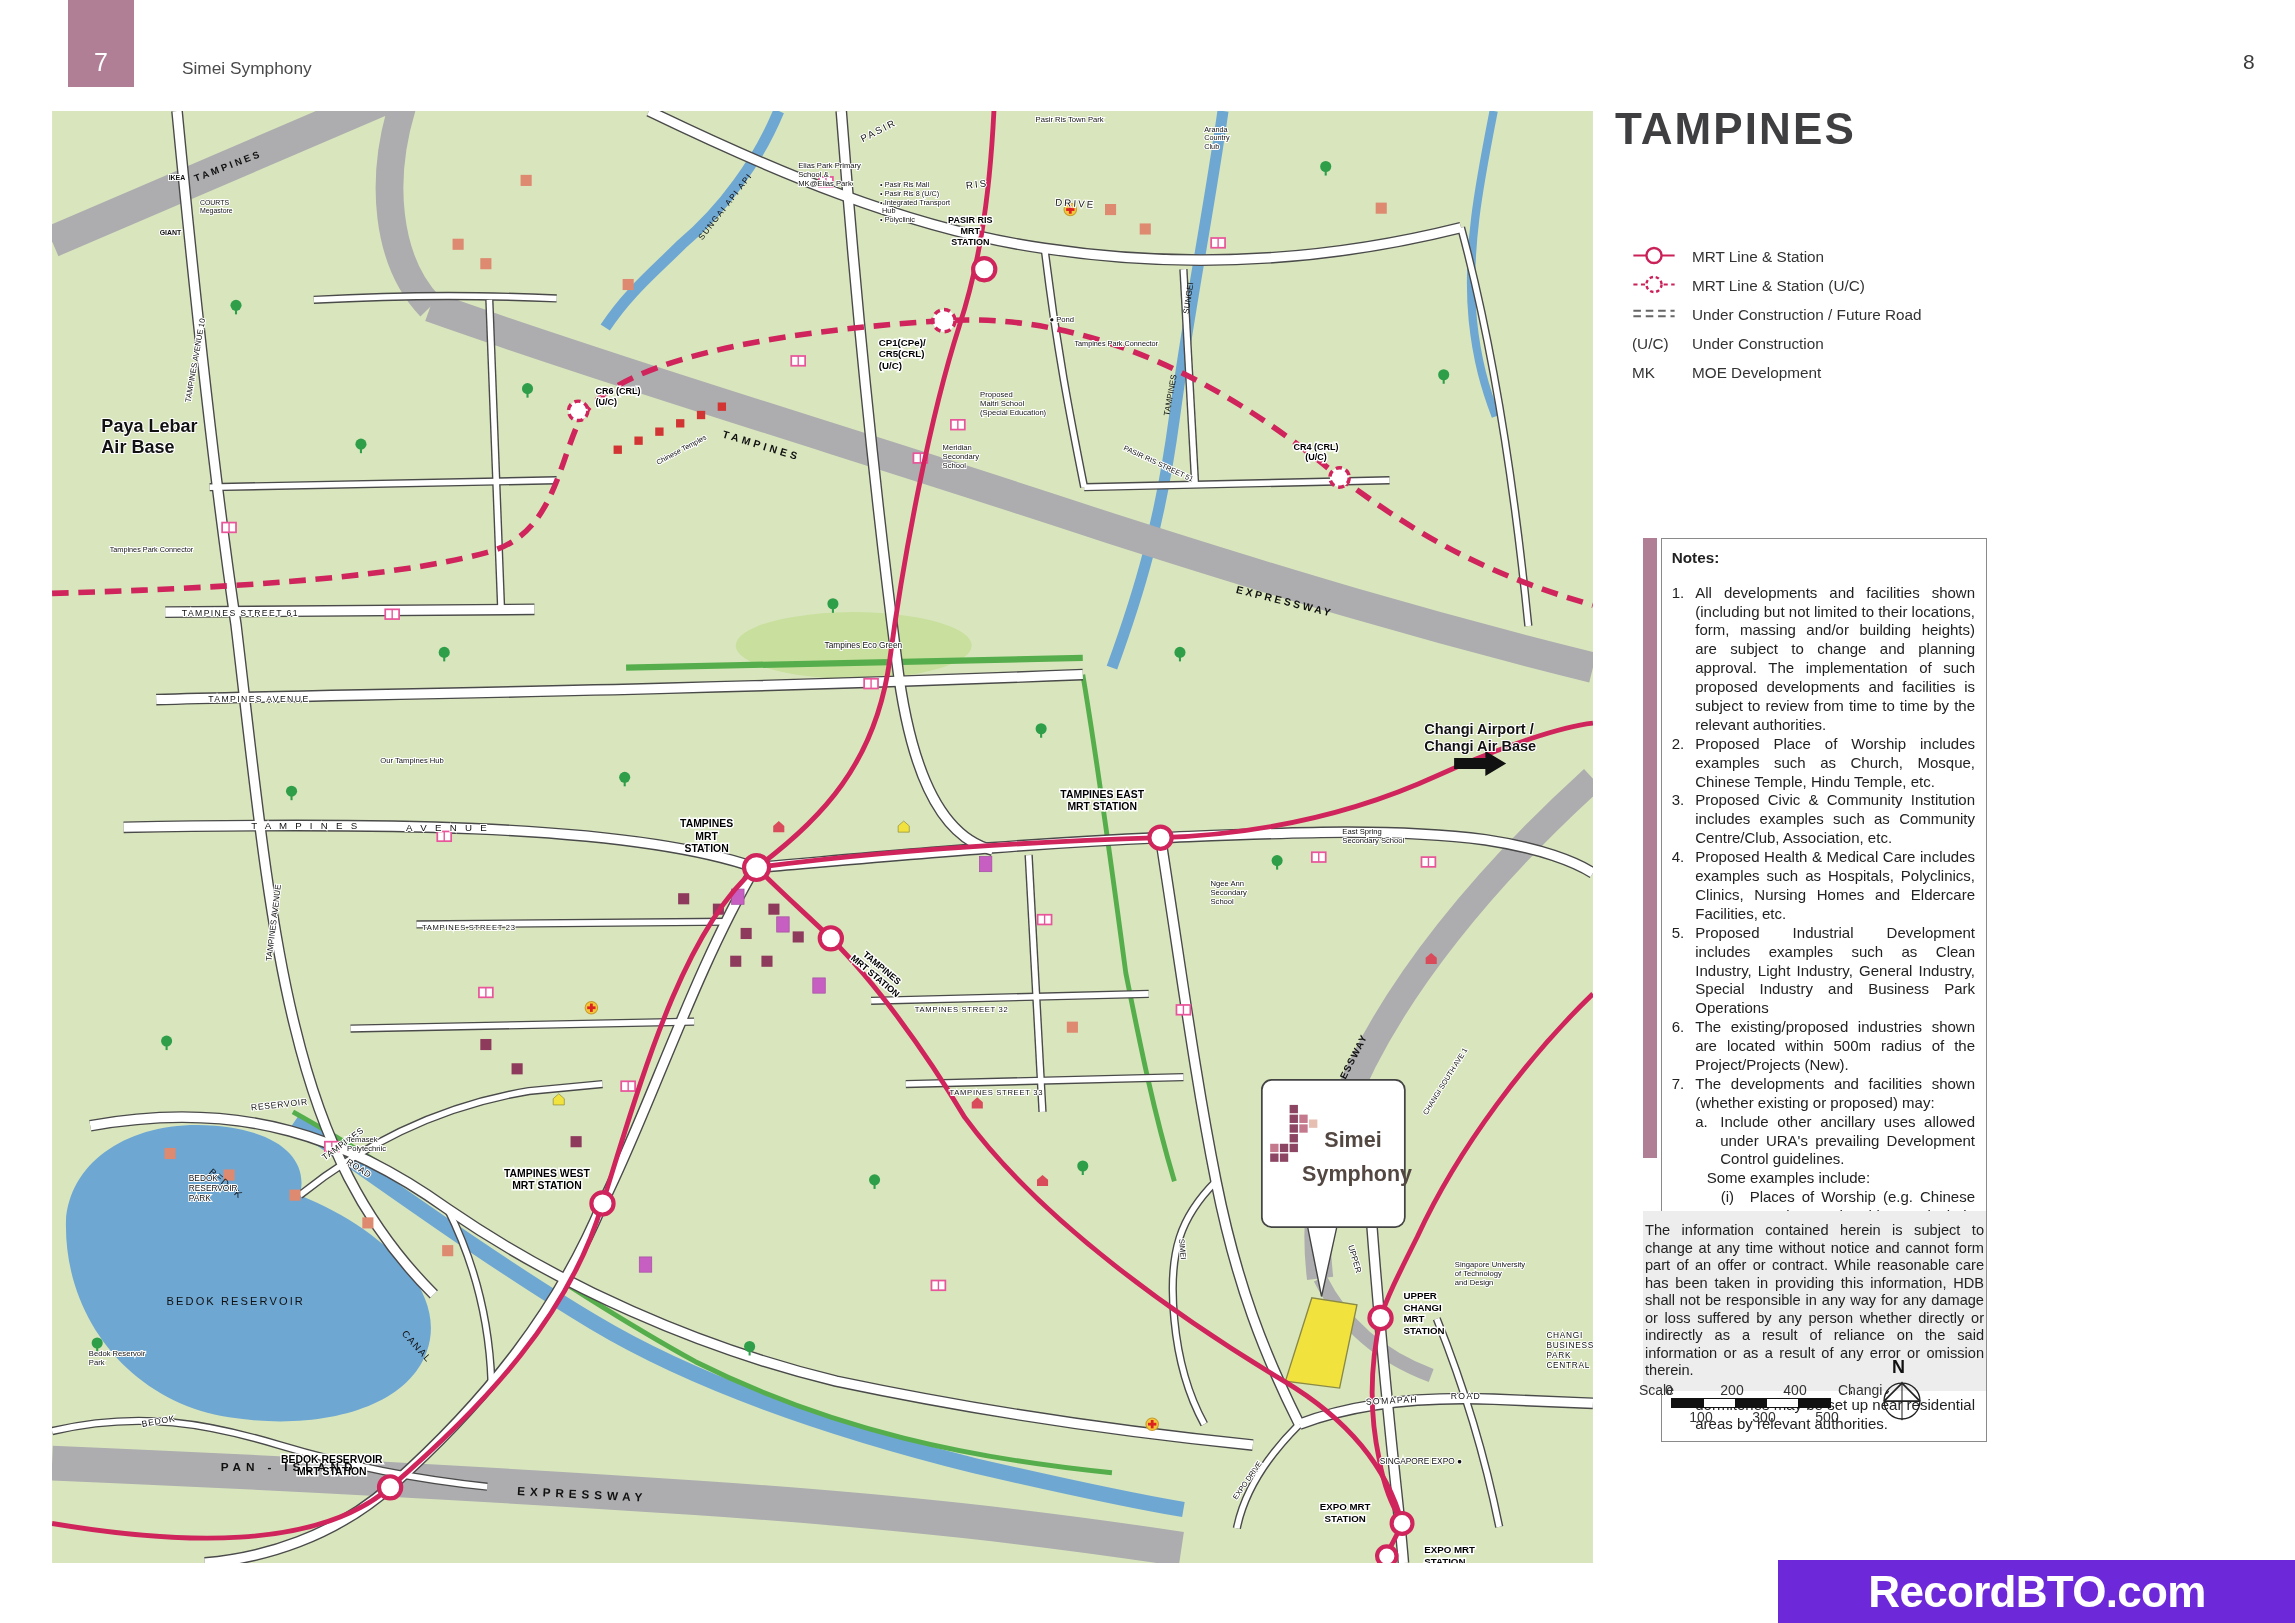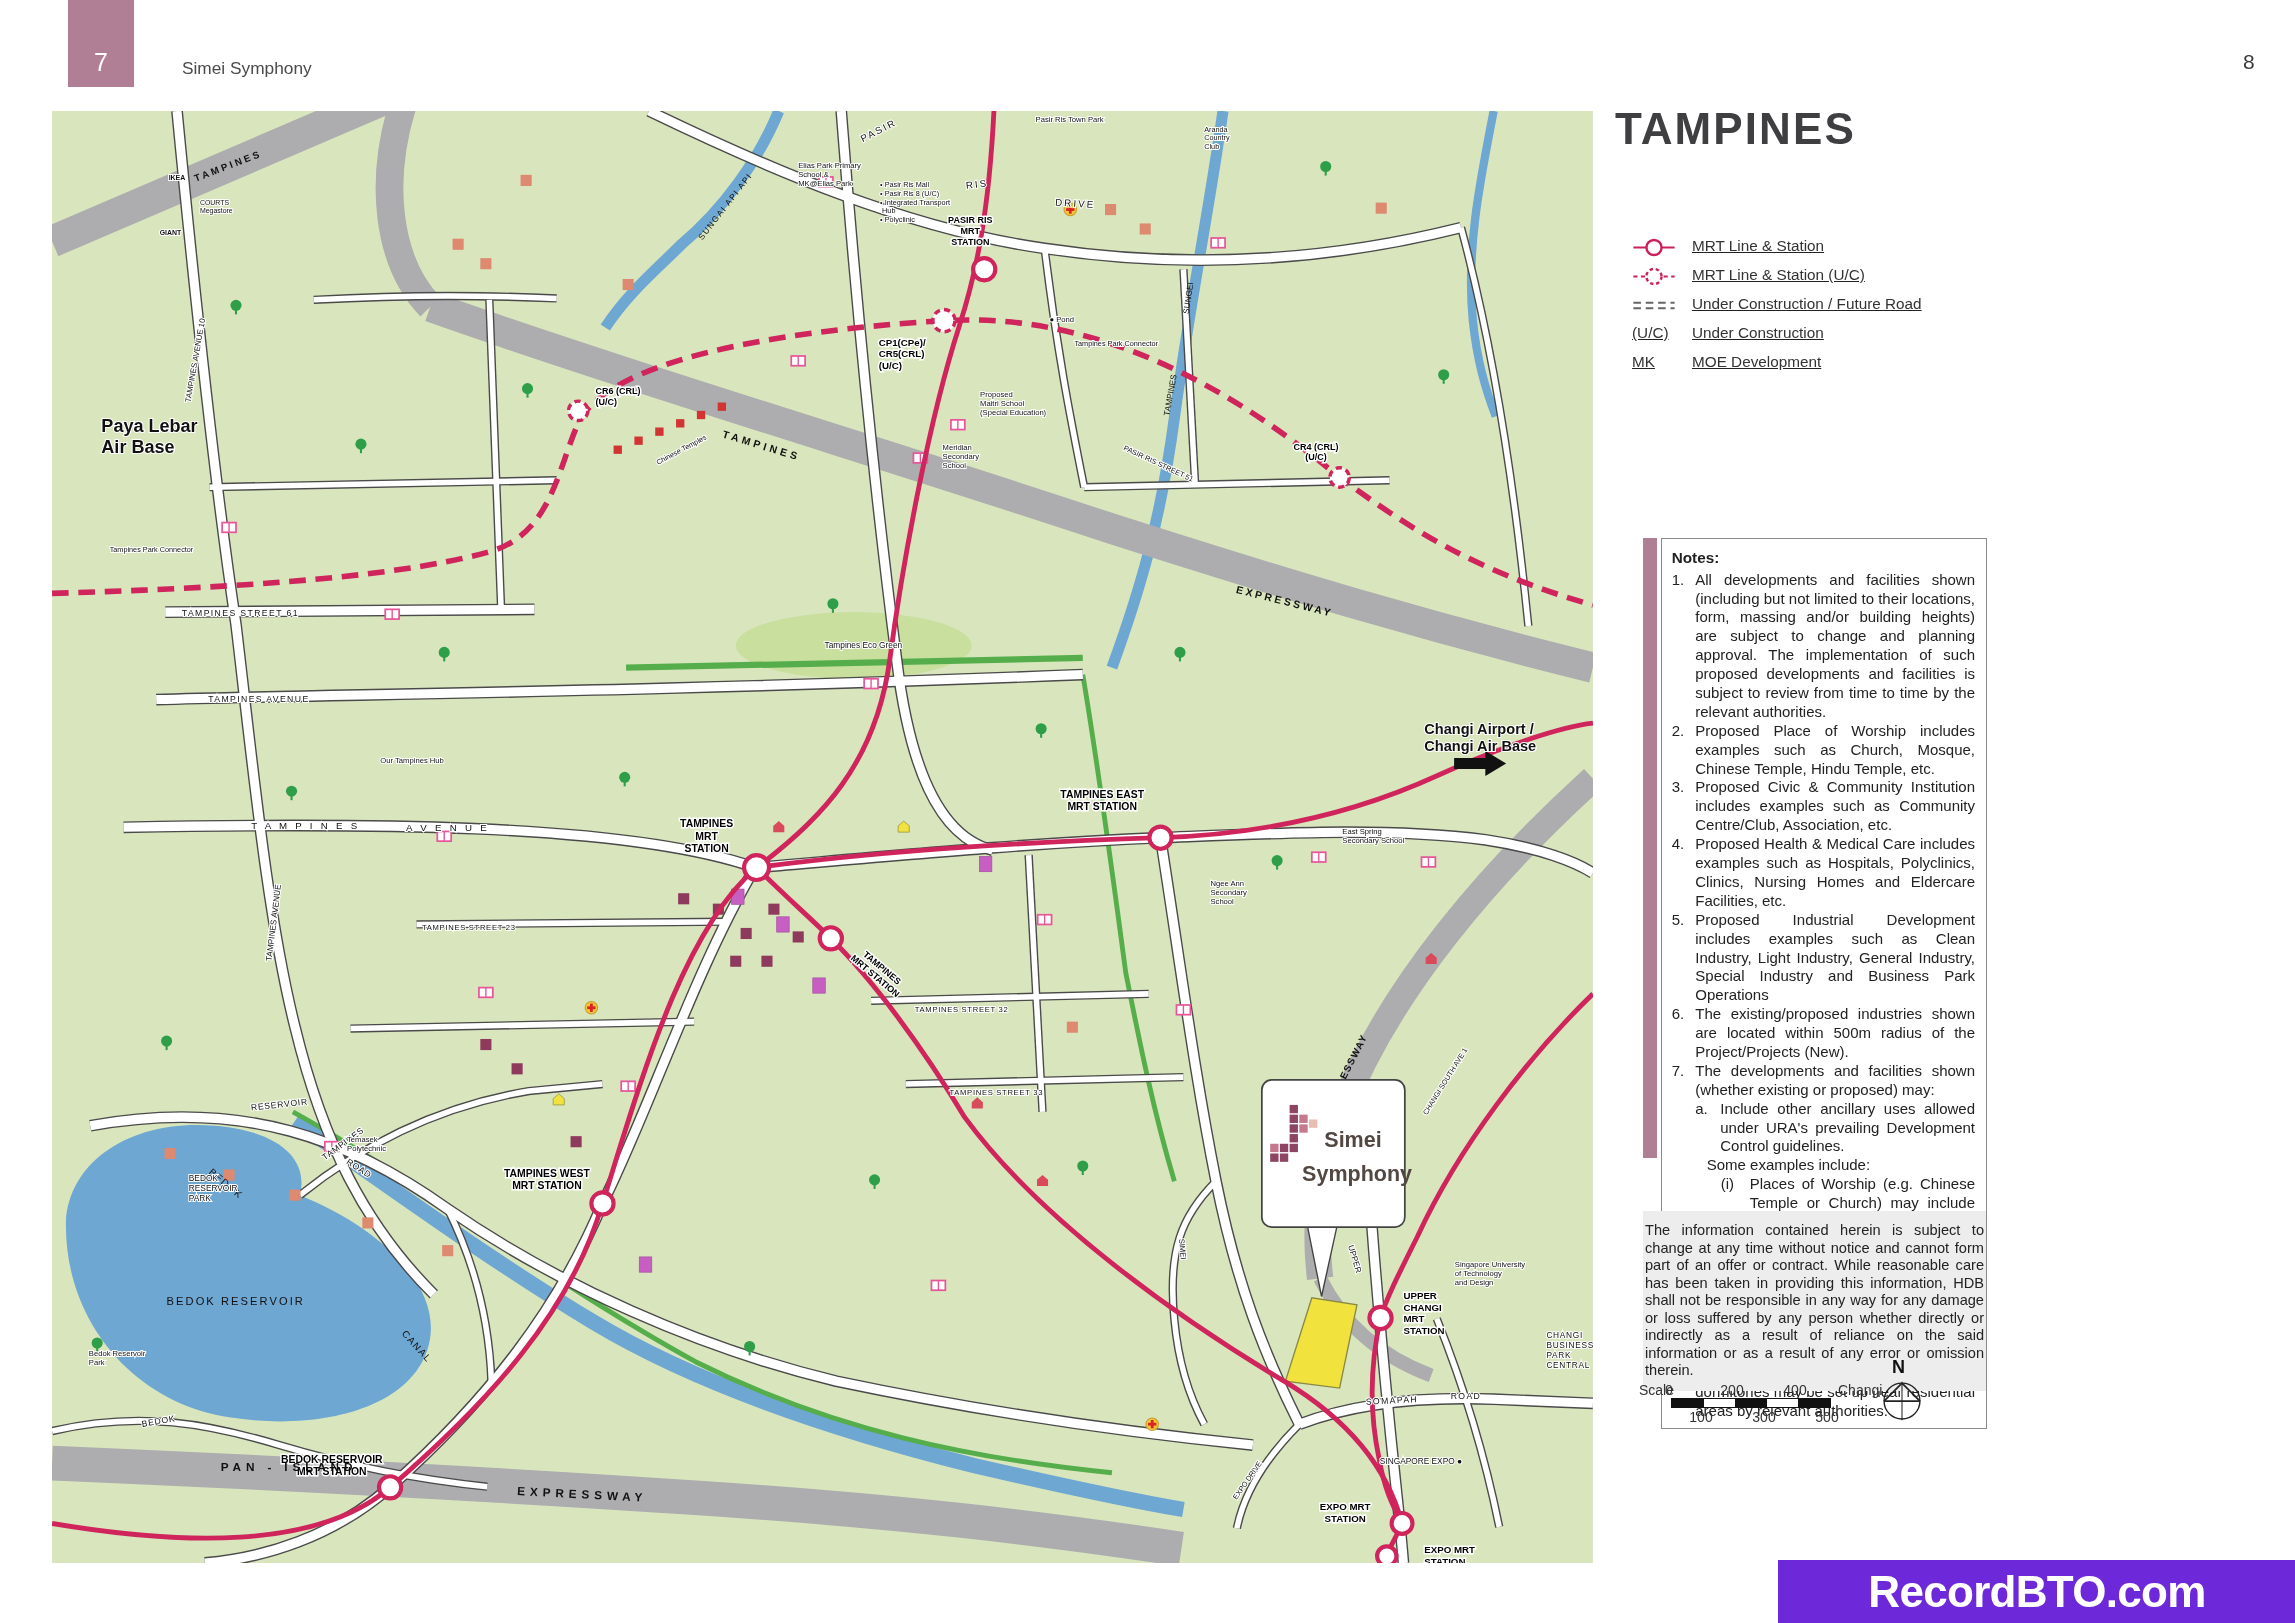--- a/index.html
+++ b/index.html
@@ -15,28 +15,28 @@
   svg text{font-family:"Liberation Sans",sans-serif;}
   .mlbl{paint-order:stroke;stroke:#ffffff;stroke-width:3px;fill:#111;}
   .mlbl.nohalo{stroke:none;}
   .slbl{paint-order:stroke;stroke:#ffffff;stroke-width:4px;fill:#000;font-weight:700;}
   .ring-solid{fill:#fff;stroke:#CF255C;stroke-width:6;}
   .ring-dashed{fill:#fff;stroke:#CF255C;stroke-width:5;stroke-dasharray:9 6;}
   
   #panel-title{position:absolute;left:1615px;top:104px;font-size:44px;font-weight:700;
                letter-spacing:2.1px;color:#3F3F41;}
   #legend{position:absolute;left:1632px;top:237px;width:389px;}
-  .leg-row{display:flex;align-items:flex-start;height:29px;text-decoration:underline;}
+  .leg-row{display:flex;align-items:flex-end;height:29px;}
   .leg-sym{width:60px;flex:0 0 60px;display:flex;align-items:center;}
   .leg-sym .symtxt{font-size:15.3px;color:#333;}
   .leg-lbl{font-size:15.3px;color:#333;}
   #notes-bar{position:absolute;left:1643px;top:538px;width:14px;height:620px;background:#B17F95;}
   #notes-box{position:absolute;left:1661px;top:538px;width:326px;min-height:620px;box-sizing:border-box;
              border:1.4px solid #8a8a8a;background:#fff;padding:9.7px 11px 7px 9.7px;}
-  #notes-box .nhead{font-size:15.3px;font-weight:700;margin-bottom:4px;}
+  #notes-box .nhead{font-size:15.3px;font-weight:700;margin-bottom:17px;}
   .nrow{display:flex;font-size:15px;line-height:1.26;text-align:justify;}
   .nnum{flex:0 0 23.6px;}
   .ntext{flex:1;}
   .sub-a{margin-left:23.6px;}
   .sub-a .nnum{flex-basis:25px;}
   .sub-r{margin-left:49px;}
   .sub-r .nnum{flex-basis:29px;}
   .examples{margin-left:35px;font-size:15px;line-height:1.26;}
   #disclaimer{position:absolute;left:1643px;top:1211px;width:343px;box-sizing:border-box;background:#EDEDED;
               padding:11px 2px;font-size:14.6px;line-height:1.2;text-align:justify;color:#222;}

